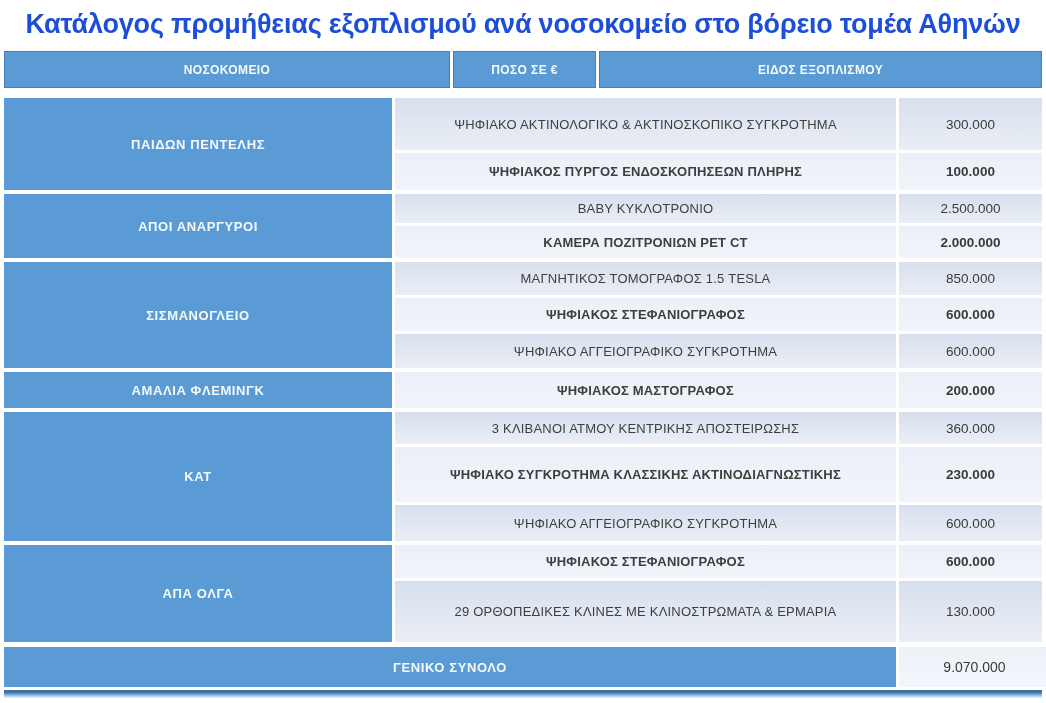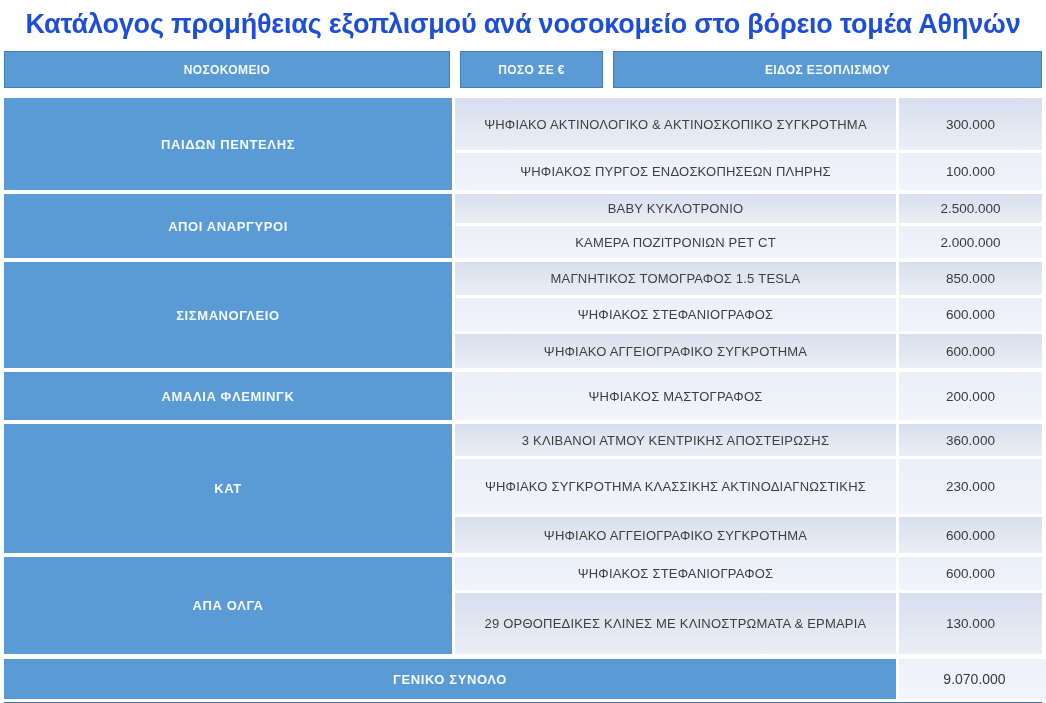--- a/index.html
+++ b/index.html
@@ -1,34 +1,34 @@
 <!DOCTYPE html>
 <html><head>
 <meta charset="utf-8">
 <style>
   html,body{margin:0;padding:0;background:#ffffff;}
   body{width:1046px;height:703px;overflow:hidden;font-family:"Liberation Sans",sans-serif;-webkit-font-smoothing:antialiased;}
   .page{width:1046px;height:703px;background:#fff;}
   .title{padding-top:9px;text-align:center;font-size:27px;font-weight:700;color:#1d4ed8;letter-spacing:-0.2px;}
   .tbl{margin:11px 4px 0 4px;width:1038px;}
   
-  .hdr{display:flex;gap:10px;height:37px;margin-bottom:10px;}
+  .hdr{display:flex;gap:3px;height:37px;margin-bottom:10px;}
   .hdr .hc{background:#5B9BD5;border:1px solid #4380B8;color:#F4F9FD;font-size:12px;font-weight:700;letter-spacing:.4px;display:flex;align-items:center;justify-content:center;box-sizing:border-box;}
   .c1{width:446px;flex:none;}
   .c3{width:143px;flex:none;}
   .cf{flex:1;}
   
   .grp{display:flex;gap:3px;margin-bottom:4px;}
-  .hosp{width:448px;flex:none;background:#5B9BD5;color:#F4F9FD;font-size:13px;font-weight:700;letter-spacing:.6px;display:flex;align-items:center;justify-content:center;text-align:center;}
+  .hosp{width:388px;flex:none;background:#5B9BD5;color:#F4F9FD;font-size:13px;font-weight:700;letter-spacing:.6px;display:flex;align-items:center;justify-content:center;text-align:center;}
   .rows{flex:1;display:flex;flex-direction:column;gap:3px;}
   .row{display:flex;gap:3px;}
   .eq{flex:1;display:flex;align-items:center;justify-content:center;text-align:center;font-size:13px;color:#3E3E3E;letter-spacing:.2px;padding:0 6px;box-sizing:border-box;}
   .am{width:143px;flex:none;display:flex;align-items:center;justify-content:center;font-size:13.5px;color:#3A3A3A;}
   .sa{background:linear-gradient(180deg,#D7DFEE 0%,#E2E8F2 55%,#EAEEF6 100%);}
-  .sb{background:linear-gradient(180deg,#EBEFF7 0%,#F1F4FA 100%);}
+  .sb{background:linear-gradient(180deg,#EBEFF7 0%,#F1F4FA 100%);font-weight:bold;}
   
   .ftr{display:flex;gap:3px;height:40px;margin-top:1px;margin-bottom:3px;}
   .ftr .lbl{width:892px;flex:none;background:#5B9BD5;color:#F4F9FD;font-size:13px;font-weight:700;letter-spacing:.6px;display:flex;align-items:center;justify-content:center;text-align:center;}
   .ftr .tot{width:151px;flex:none;display:flex;align-items:center;justify-content:center;font-size:14px;color:#3A3A3A;background:linear-gradient(180deg,#EDF1F8 0%,#F3F5FB 100%);}
   .edge{height:8px;background:linear-gradient(180deg,#41719C 0%,#41719C 30%,#6FA8DC 55%,#B9D5EC 80%,#E9F1F8 100%);}
 </style>
 </head>
 <body>
 
 <div class="page">
@@ -85,21 +85,21 @@
         <div class="row" style="height:34px">
           <div class="eq sa">ΨΗΦΙΑΚΟ ΑΓΓΕΙΟΓΡΑΦΙΚΟ ΣΥΓΚΡΟΤΗΜΑ</div>
           <div class="am sa">600.000</div>
         </div>
       </div>
     </div>
 
     <div class="grp">
       <div class="hosp">ΑΜΑΛΙΑ ΦΛΕΜΙΝΓΚ</div>
       <div class="rows">
-        <div class="row" style="height:48px">
+        <div class="row" style="height:36px">
           <div class="eq sb">ΨΗΦΙΑΚΟΣ ΜΑΣΤΟΓΡΑΦΟΣ</div>
           <div class="am sb">200.000</div>
         </div>
       </div>
     </div>
 
     <div class="grp">
       <div class="hosp">ΚΑΤ</div>
       <div class="rows">
         <div class="row" style="height:32px">

